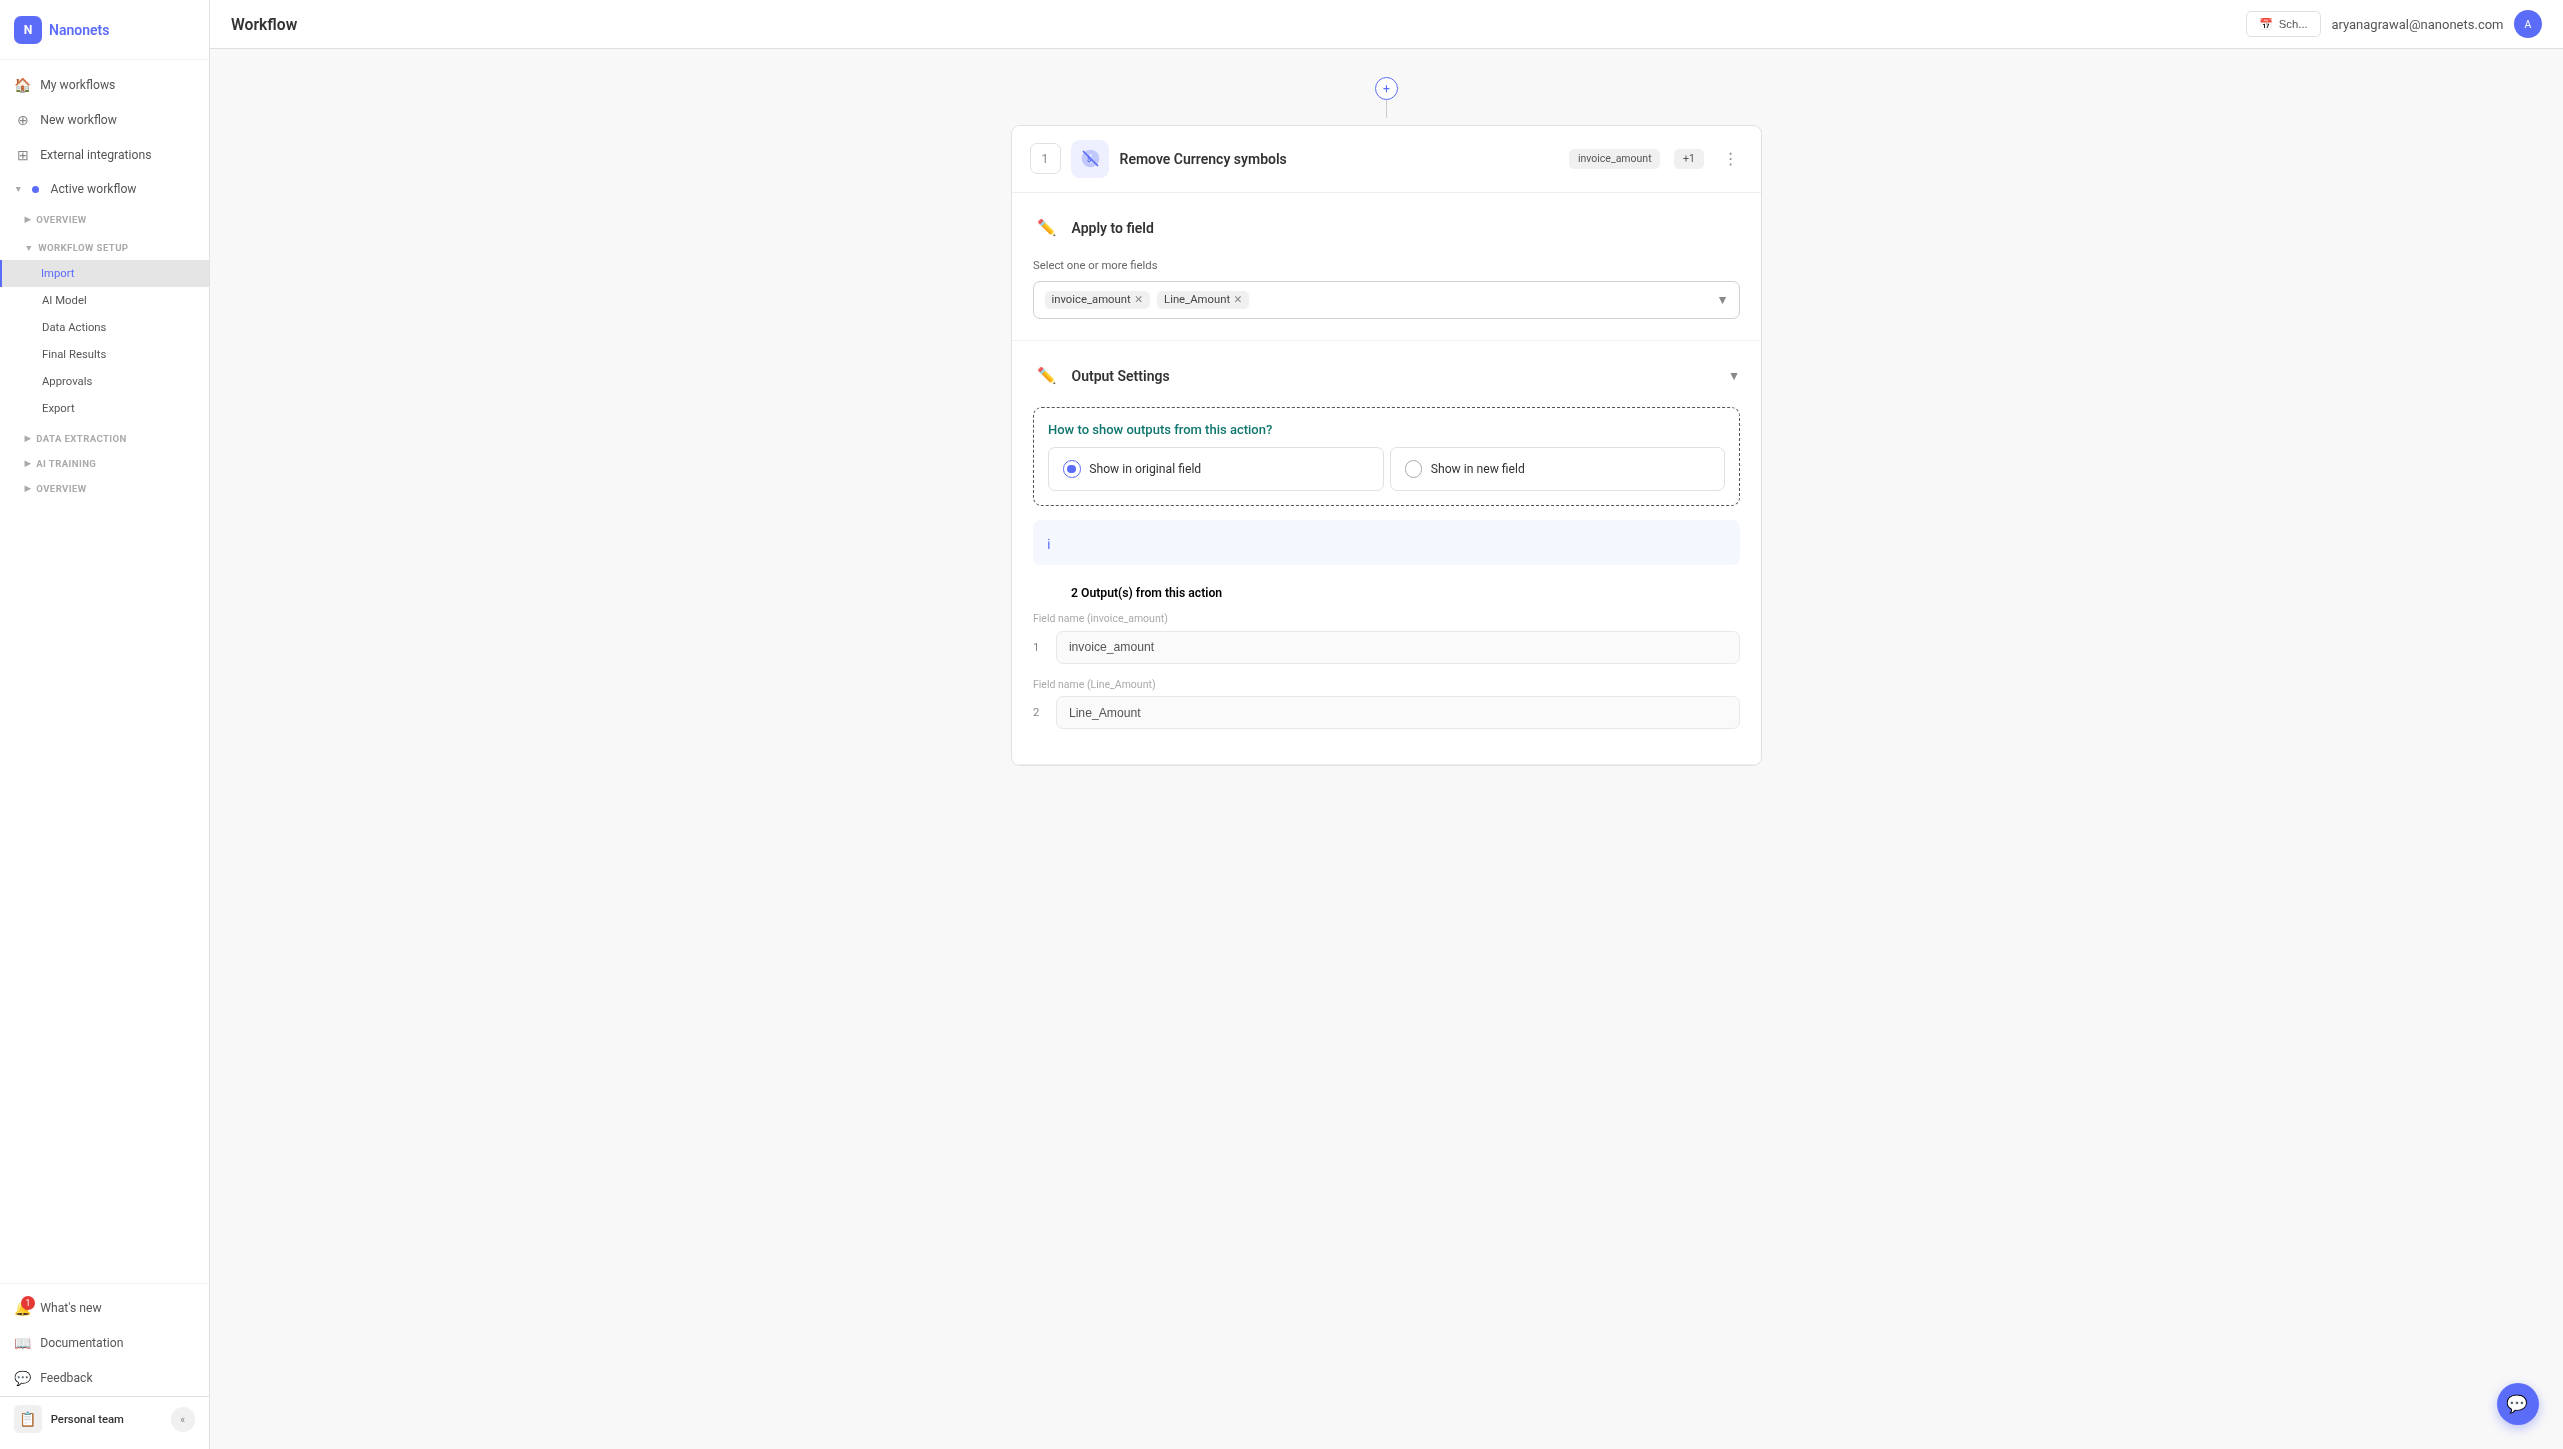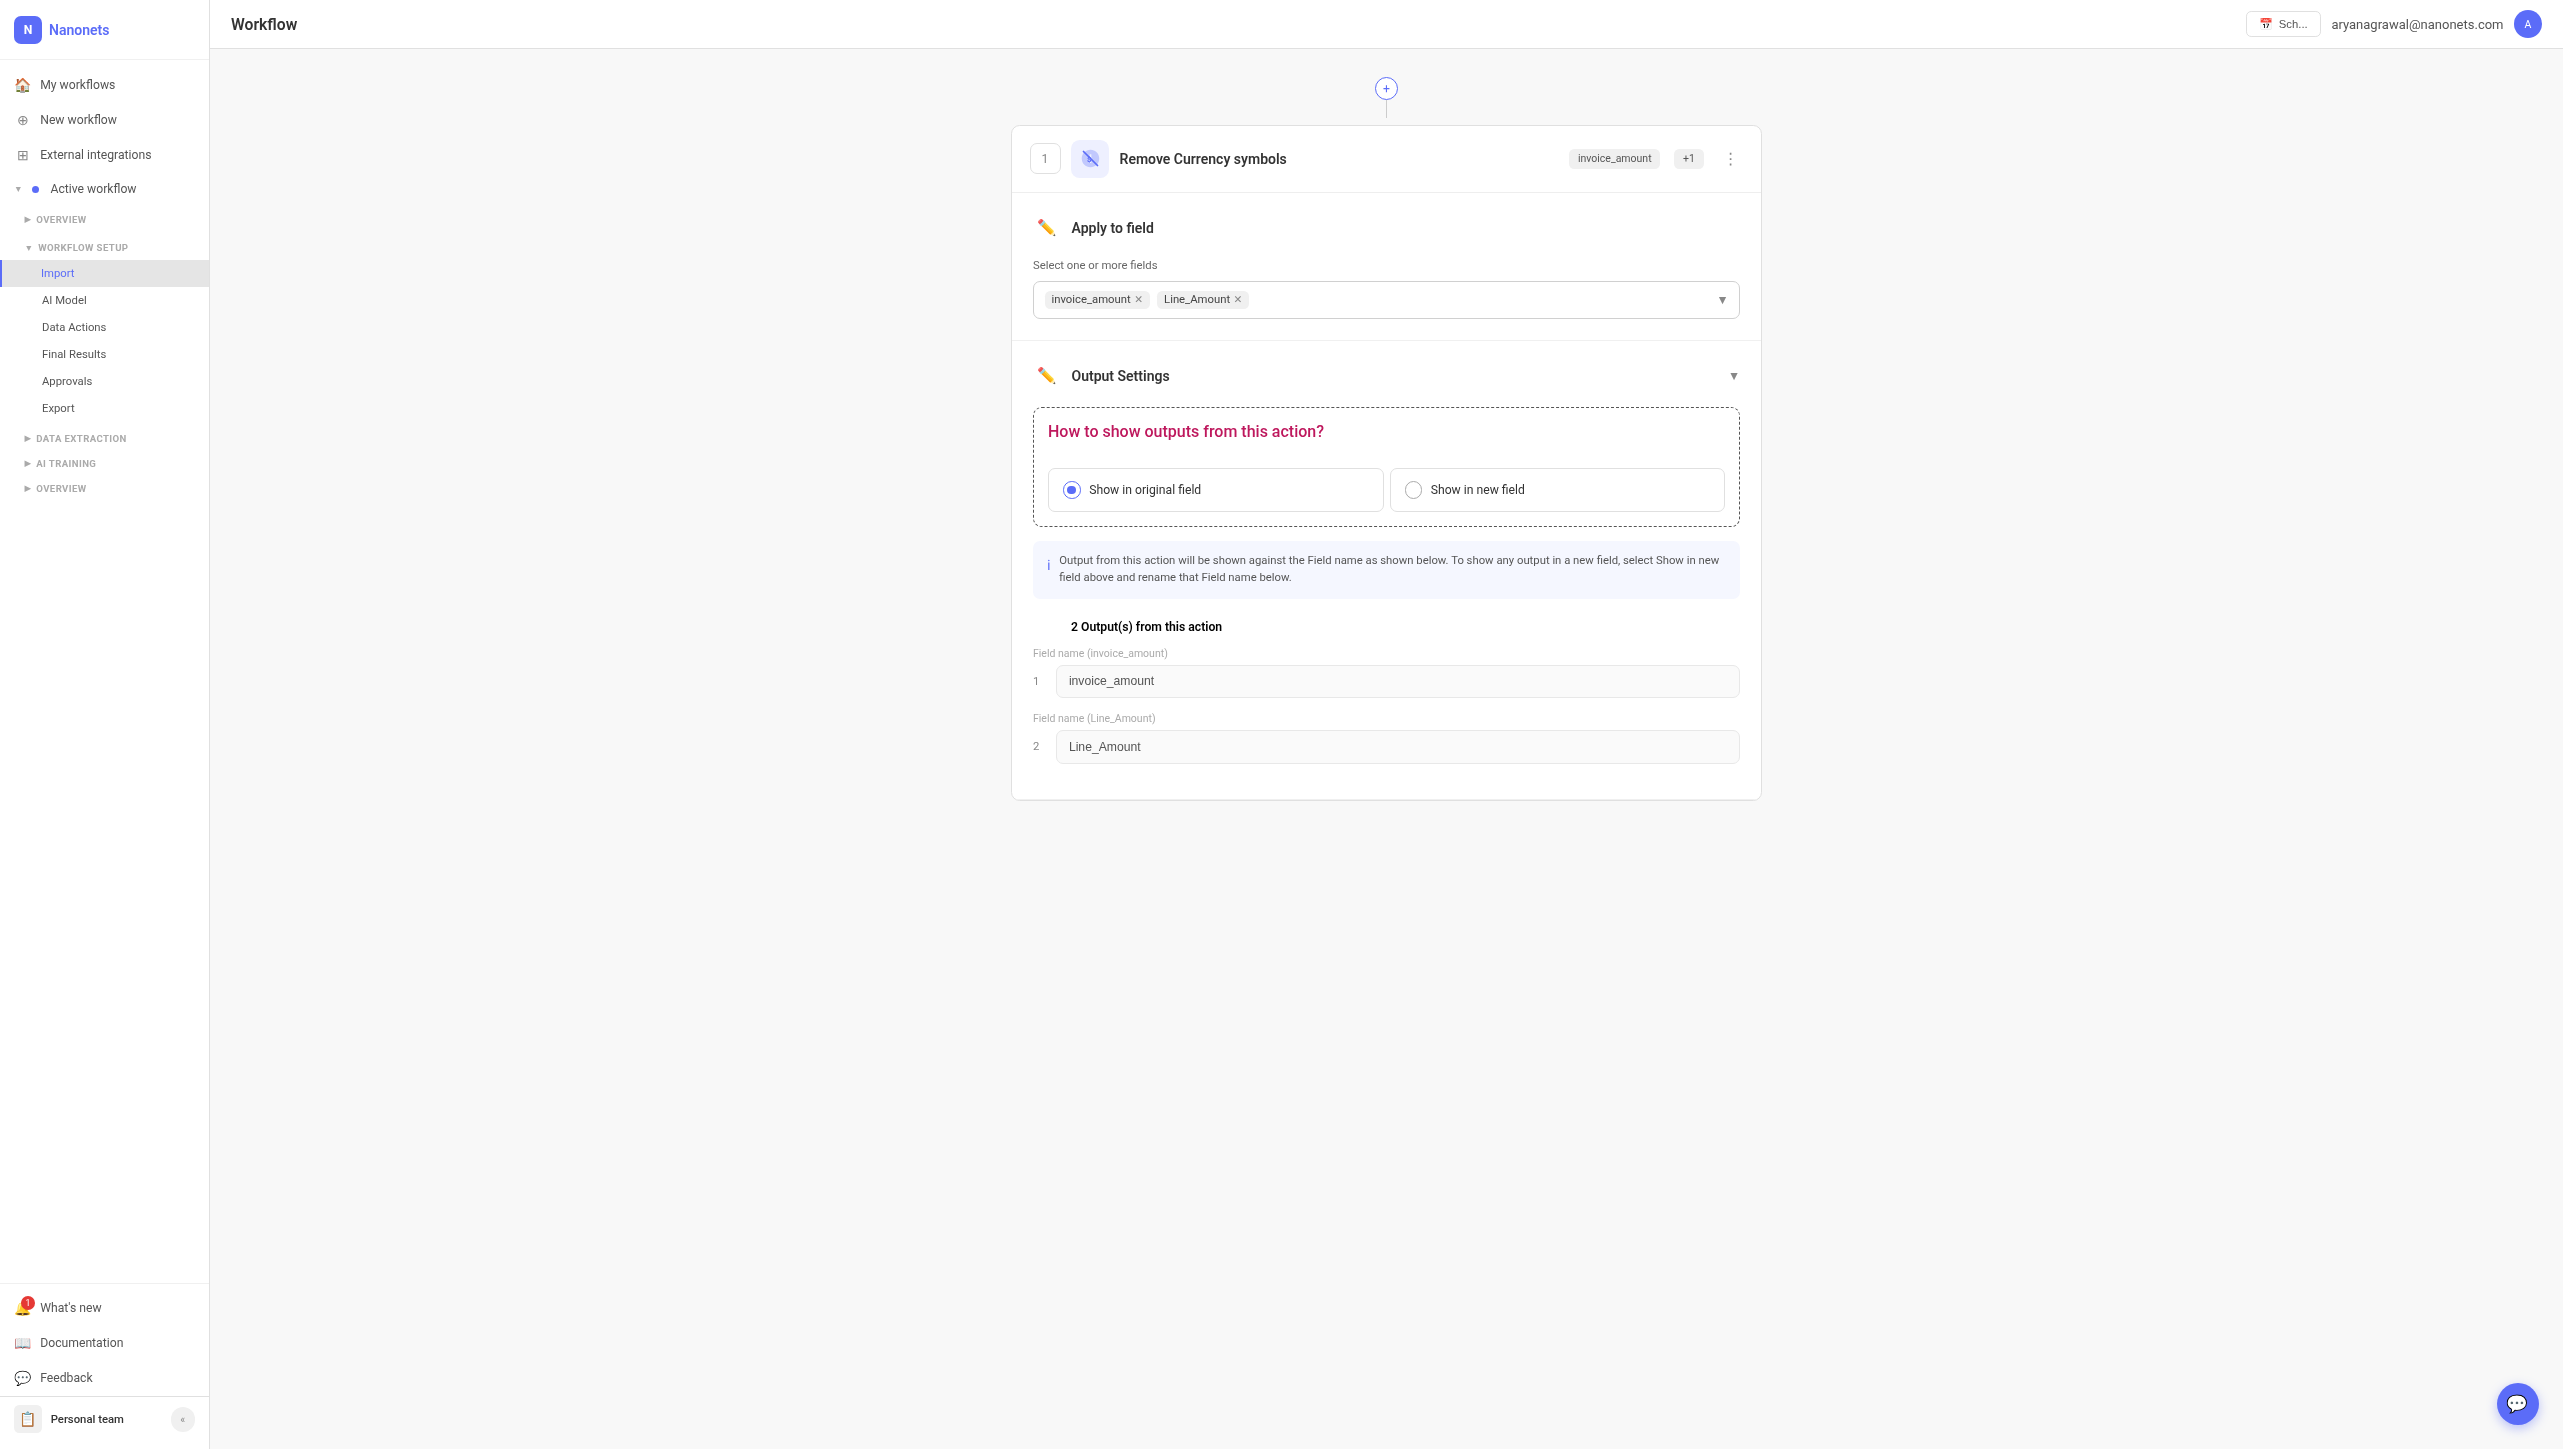--- a/index.html
+++ b/index.html
@@ -55,21 +55,21 @@
 
     .field-label { font-size: 11.3px; color: #666; margin-bottom: 8.7px; }
 
     
     .multi-select { border: 0.9px solid #d0d0d0; border-radius: 7px; padding: 7px 10.5px; display: flex; align-items: center; gap: 7px; flex-wrap: wrap; min-height: 38px; background: white; cursor: pointer; }
     .multi-select-tag { background: #f0f0f0; border-radius: 5.2px; padding: 2.6px 7px; font-size: 11.3px; color: #444; display: flex; align-items: center; gap: 3.5px; }
     .multi-select-tag .remove { cursor: pointer; color: #888; font-size: 10.5px; }
     .multi-select-arrow { margin-left: auto; color: #888; }
 
     
-    .output-question { font-size: 16px; color: #be185d; margin-bottom: 27px; font-weight: 500; }
+    .output-question { font-size: 13px; color: #0f766e; margin-bottom: 10px; font-weight: 500; }
     .output-options { display: flex; gap: 6px; }
     .output-option { flex: 1; border: 0.9px solid #e0e0e0; border-radius: 7px; padding: 12.2px 14px; display: flex; align-items: center; gap: 8.7px; cursor: pointer; background: white; }
     .radio-btn { width: 17.5px; height: 17.5px; border-radius: 50%; border: 1.7px solid #5b6cf8; display: flex; align-items: center; justify-content: center; flex-shrink: 0; }
     .radio-inner { width: 8.7px; height: 8.7px; border-radius: 50%; background: #5b6cf8; }
     .radio-btn-empty { width: 17.5px; height: 17.5px; border-radius: 50%; border: 1.7px solid #aaa; flex-shrink: 0; }
     .output-option-label { font-size: 12.2px; color: #333; }
 
     
     .info-box { background: #f5f7ff; border-radius: 7px; padding: 12.2px 14px; display: flex; gap: 8.7px; margin-top: 14px; }
     .info-icon { color: #5b6cf8; font-size: 14px; flex-shrink: 0; margin-top: 1.7px; }
@@ -286,21 +286,20 @@
 
             <div class="output-option">
               <div class="radio-btn-empty"></div>
               <span class="output-option-label">Show in new field</span>
             </div>
           </div>
         </div>
 
         <div class="info-box">
           <span class="info-icon">ℹ</span>
-          <span class="info-text">Output from this action will be shown against the Field name as shown below. To show any output in a new field, select Show in new field above and rename that Field name below.</span>
         </div>
 
         <div style="margin-top: 21px;">
           <div class="outputs-label">2 Output(s) from this action</div>
 
           <div class="field-item">
             <div class="field-item-label">
               <span>Field name </span>
               <span>(invoice_amount)</span>
             </div>

